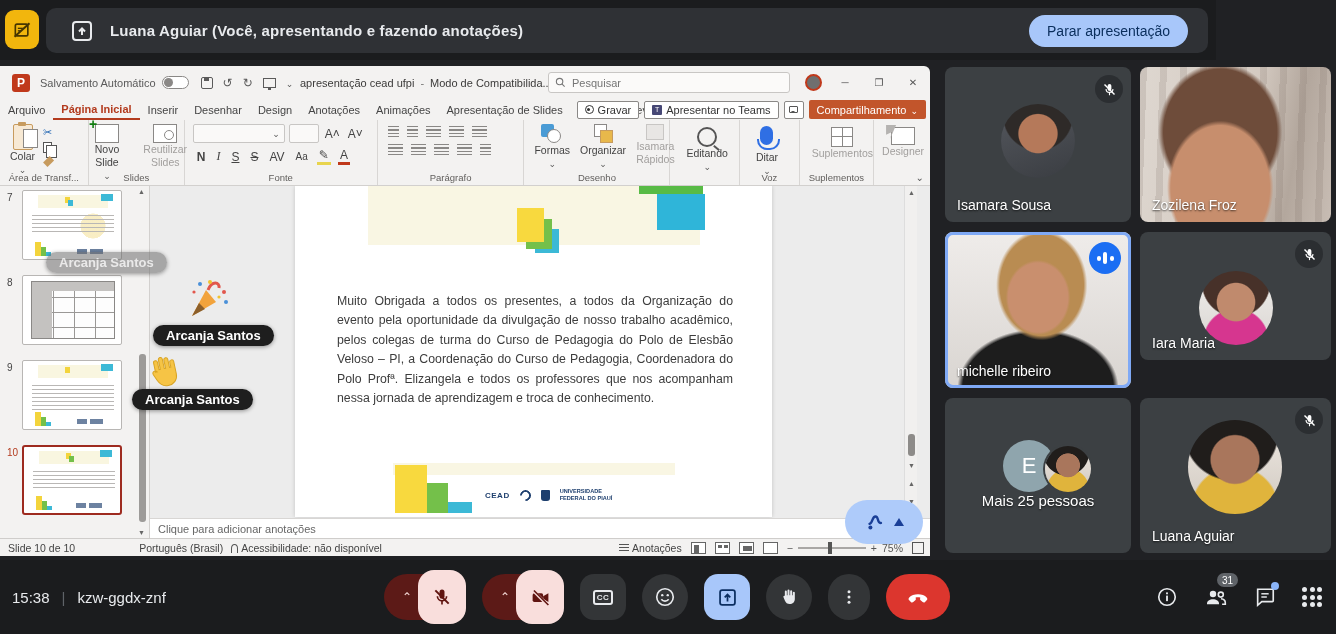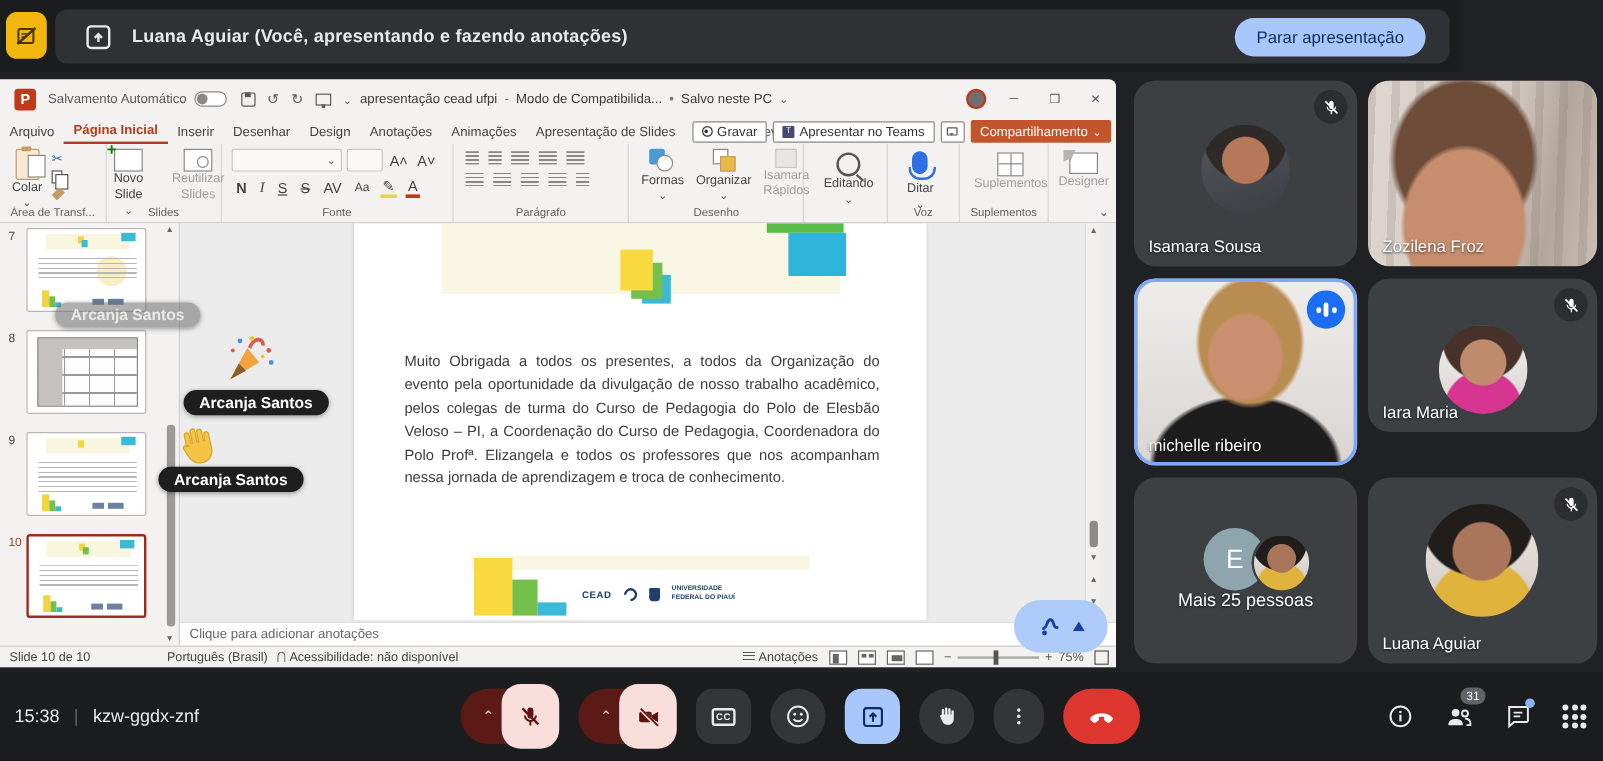--- a/index.html
+++ b/index.html
@@ -153,21 +153,21 @@
   
   .name-pill { position:absolute; background:#1e1e1e; color:#fff; border-radius:14px; padding:3px 13px; font-size:13px; font-weight:bold; box-shadow:0 1px 4px rgba(0,0,0,.4); white-space:nowrap; }
   .name-pill.faded { background:rgba(110,110,110,.55); color:rgba(255,255,255,.75); }
   .emoji { position:absolute; }
 
   
   .annot-pill { position:absolute; left:845px; top:500px; width:78px; height:44px; background:#aecbfa; border-radius:22px; display:flex; align-items:center; justify-content:center; gap:8px; cursor:pointer; border:none; }
 
   
   .tiles { position:absolute; left:945px; top:67px; width:386px; height:489px; }
-  .tile { position:absolute; border-radius:18px; background:#3c4043; overflow:hidden; cursor:pointer; }
+  .tile { position:absolute; border-radius:8px; background:#3c4043; overflow:hidden; cursor:pointer; }
   .tile .tname { position:absolute; left:12px; bottom:9px; font-size:14px; font-weight:500; color:#fff; text-shadow:0 1px 2px rgba(0,0,0,.7); }
   .tile .tname.center { left:0; right:0; bottom:44px; text-align:center; font-size:15px; }
   .mute-badge { position:absolute; top:8px; right:8px; width:28px; height:28px; border-radius:50%; background:rgba(30,31,34,.55); display:flex; align-items:center; justify-content:center; }
   .speak-badge { position:absolute; top:10px; right:10px; width:32px; height:32px; border-radius:50%; background:#1b6ef3; display:flex; align-items:center; justify-content:center; gap:2.5px; }
   .speak-badge i { display:block; width:4px; border-radius:2px; background:#fff; }
   .tile.speaking { outline:3px solid #7fa9f5; outline-offset:-3px; }
   .avatar { position:absolute; border-radius:50%; }
   .ph-a { background: radial-gradient(circle at 50% 40%, #b5795a 0 33%, rgba(0,0,0,0) 35%),
                      radial-gradient(circle at 50% 16%, #2e2a28 0 47%, rgba(0,0,0,0) 49%),
                      linear-gradient(160deg,#55585e,#3a3d42); }
@@ -249,20 +249,27 @@
         <span class="qi dd"></span>
       </div>
       <div class="ppt-doc-title">
         <span>apresentação cead ufpi</span>
         <span class="sep">-</span>
         <span>Modo de Compatibilida...</span>
         <span class="sep">•</span>
         <span>Salvo neste PC</span>
         <span class="dd"></span>
       </div>
+      <div class="search-box">
+        <svg width="11" height="11" viewBox="0 0 24 24">
+          <circle cx="10" cy="10" r="7" fill="none" stroke="#777" stroke-width="2.4"></circle>
+          <line x1="15" y1="15" x2="21" y2="21" stroke="#777" stroke-width="2.4"></line>
+        </svg>
+        <input placeholder="Pesquisar" style="">
+      </div>
       <div class="tb-avatar"></div>
       <div class="win-btns">
         <span>─</span>
         <span>❐</span>
         <span>✕</span>
       </div>
     </div>
 
     <nav class="ppt-tabs">
       <span class="ptab">Arquivo</span>

